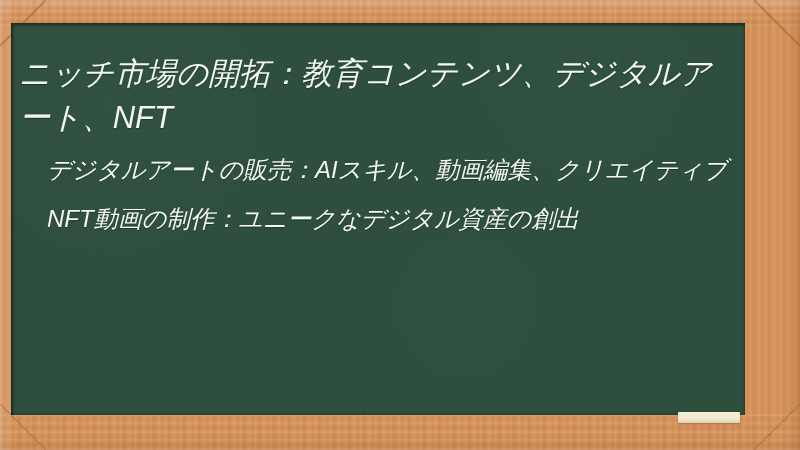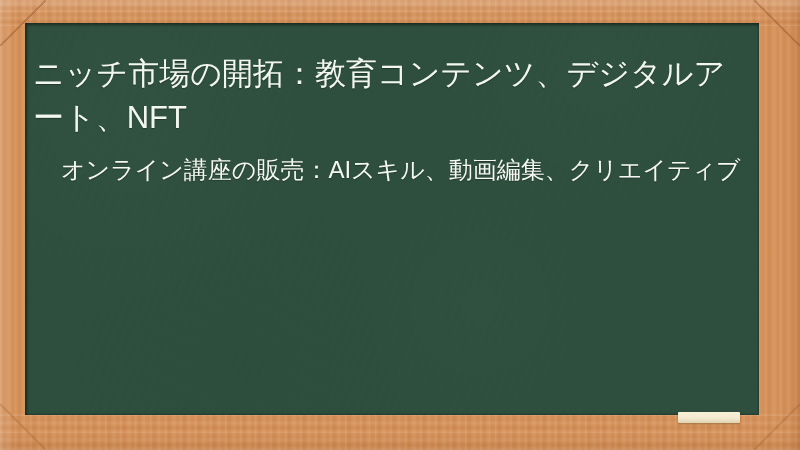--- a/index.html
+++ b/index.html
@@ -95,29 +95,30 @@
     background:
       linear-gradient(180deg, rgba(255,255,255,0.18) 0px, rgba(255,255,255,0.00) 16px),
       linear-gradient(90deg,  rgba(255,255,255,0.14) 0px, rgba(255,255,255,0.00) 14px),
       linear-gradient(270deg, rgba(110,55,18,0.14) 0px, rgba(110,55,18,0.00) 14px),
       linear-gradient(0deg,   rgba(110,55,18,0.10) 0px, rgba(110,55,18,0.00) 16px);
   }
 
   
   .board {
     position: absolute;
-    left: 25px;
+    left: 11px;
     top: 23px;
     width: 734px;
     height: 392px;
     box-sizing: border-box;
     background: #2e4f3e;
     box-shadow:
       inset 2px 2px 3px rgba(0,0,0,0.45),
       inset -1px -1px 2px rgba(0,0,0,0.25);
+    font-style: italic;
   }
   .board-texture {
     position: absolute;
     inset: 0;
     pointer-events: none;
     opacity: 0.30;
     background-image:
       radial-gradient(circle at 14% 22%, rgba(255,255,255,0.055) 0%, rgba(255,255,255,0) 30%),
       radial-gradient(circle at 78% 12%, rgba(255,255,255,0.045) 0%, rgba(255,255,255,0) 26%),
       radial-gradient(circle at 62% 72%, rgba(255,255,255,0.04) 0%, rgba(255,255,255,0) 24%),
@@ -190,21 +191,22 @@
   <div class="miter miter-br"></div>
 
   <div class="board">
     <div class="board-texture"></div>
 
     <div class="board-content">
 
       <h1 class="title">ニッチ市場の開拓：教育コンテンツ、デジタルアート、NFT</h1>
 
       <ul class="bullets">
-        <li class="bullet">オンライン講座の販売：AIスキル、動画編集、クリエイティブ</li>
+        <li class="bullet">デジタルアートの販売：AIスキル、動画編集、クリエイティブ</li>
+        <li class="bullet">NFT動画の制作：ユニークなデジタル資産の創出</li>
       </ul>
 
     </div>
   </div>
 
   <div class="chalk"></div>
 
 </div>
 
 </body></html>

